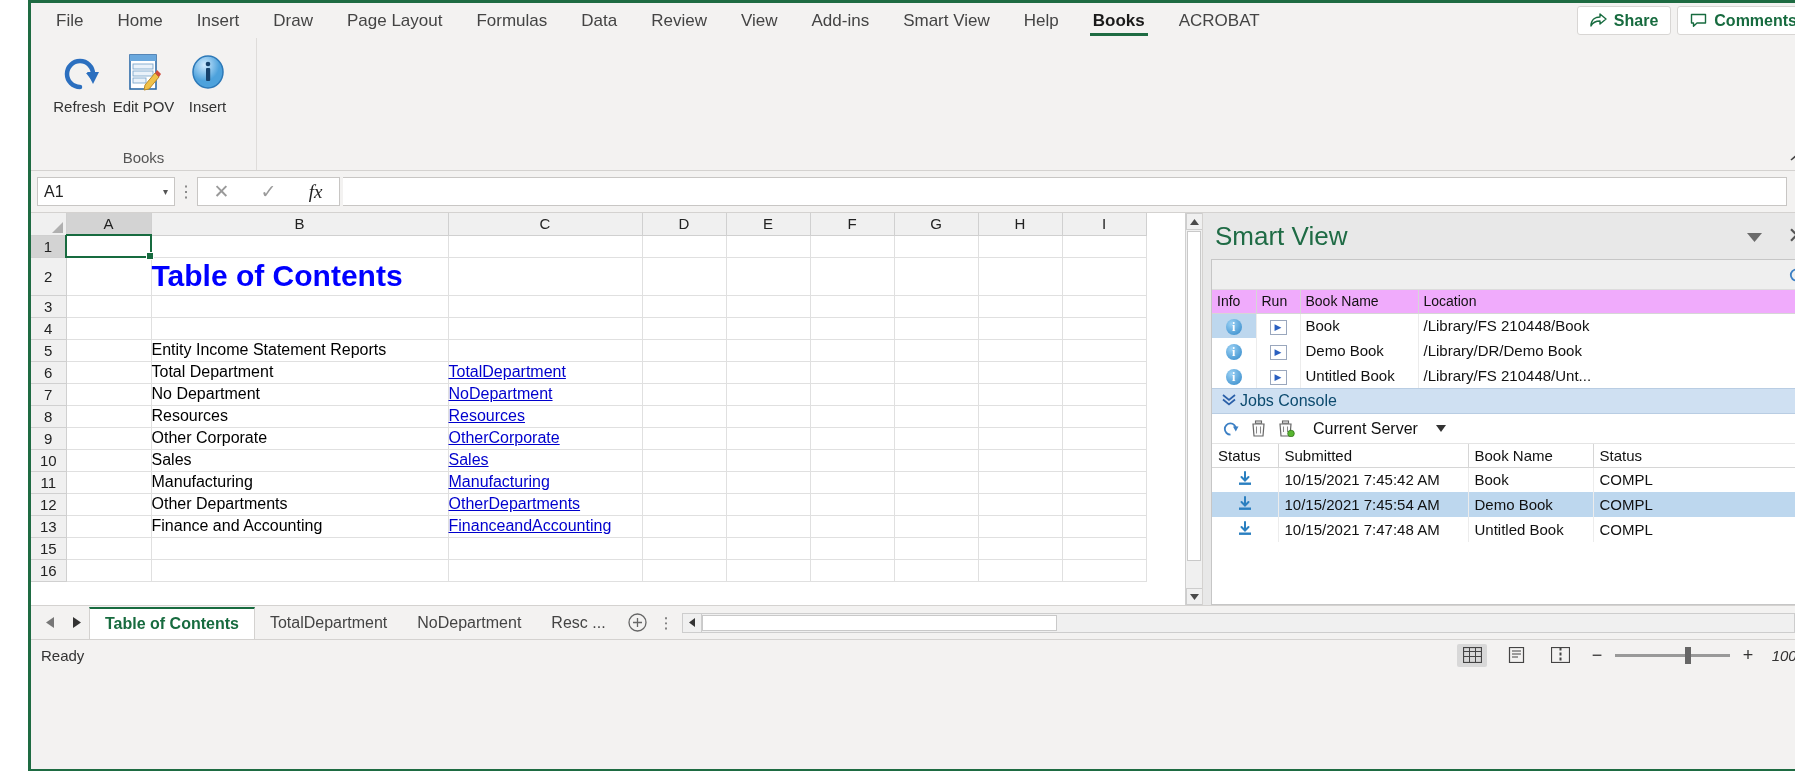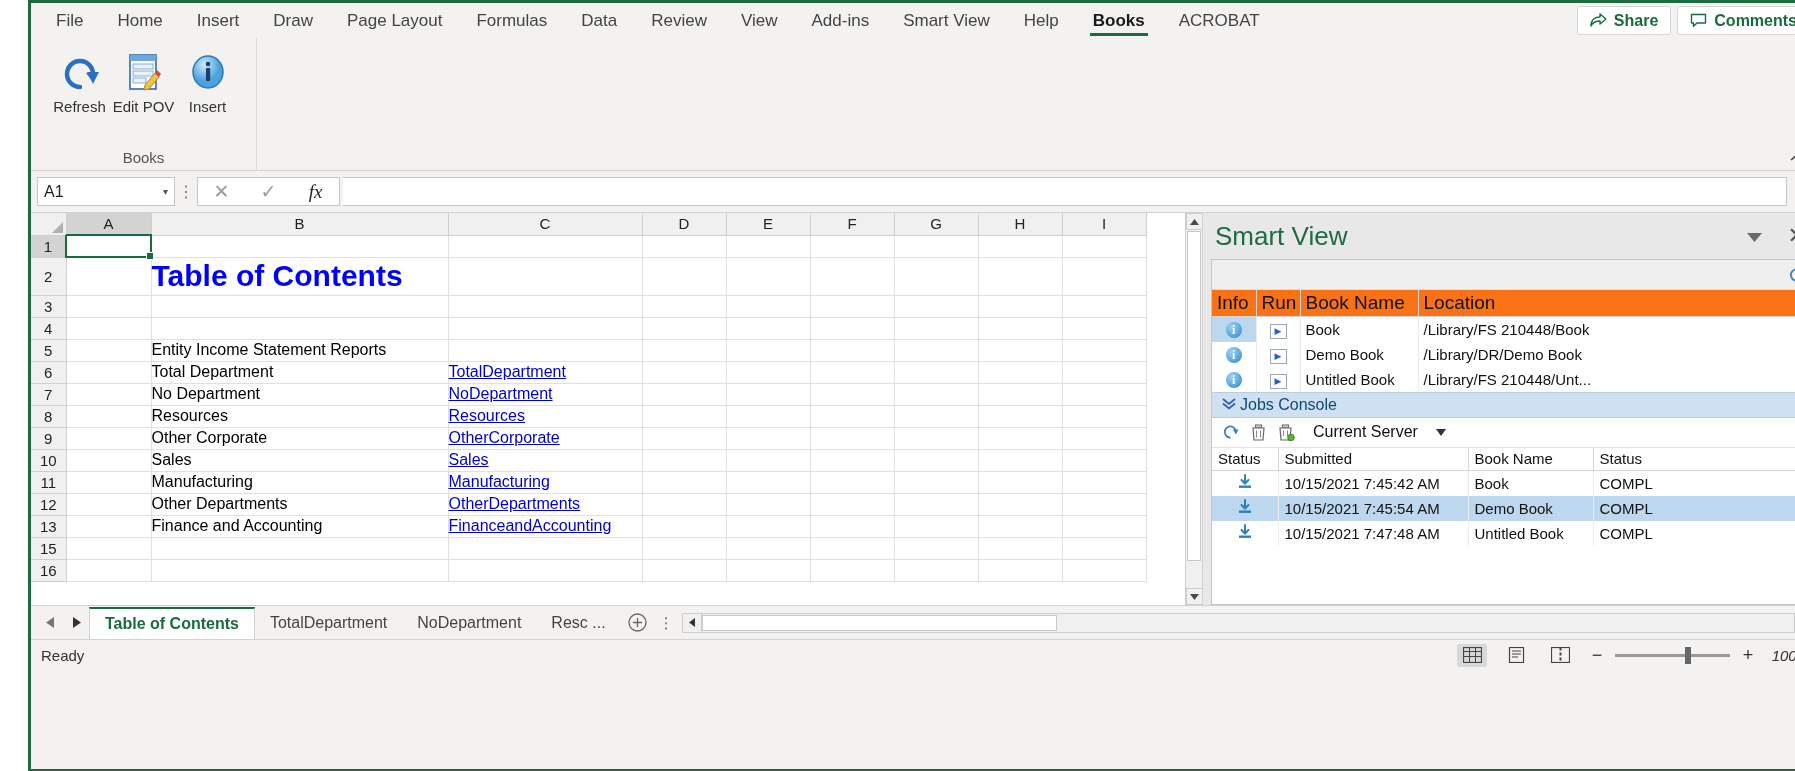--- a/index.html
+++ b/index.html
@@ -280,23 +280,23 @@
   .epm-toolbar {
     height: 30px; background: #efefef;
     border-bottom: 1px solid #dcdcdc;
     display: flex; align-items: center; justify-content: flex-end;
     padding-right: 8px;
   }
   .tb-icon { cursor: pointer; display: flex; align-items: center; }
 
   .bktable { width: 100%; border-collapse: collapse; table-layout: fixed; }
   .bktable th {
-    font-size: 19px; font-weight: normal; color: #111;
+    font-size: 14px; font-weight: normal; color: #111;
     text-align: left; padding: 2px 5px;
-    background: #f97316;
+    background: #f0abfc;
     border-right: 1px solid #d6d6d6;
     border-bottom: 1px solid #d6d6d6;
     height: 23px;
     cursor: pointer;
   }
   .bktable td {
     font-size: 15px; color: #111;
     padding: 2px 5px; height: 25px;
     border-right: 1px solid #ececec;
     white-space: nowrap; overflow: hidden; text-overflow: ellipsis;

